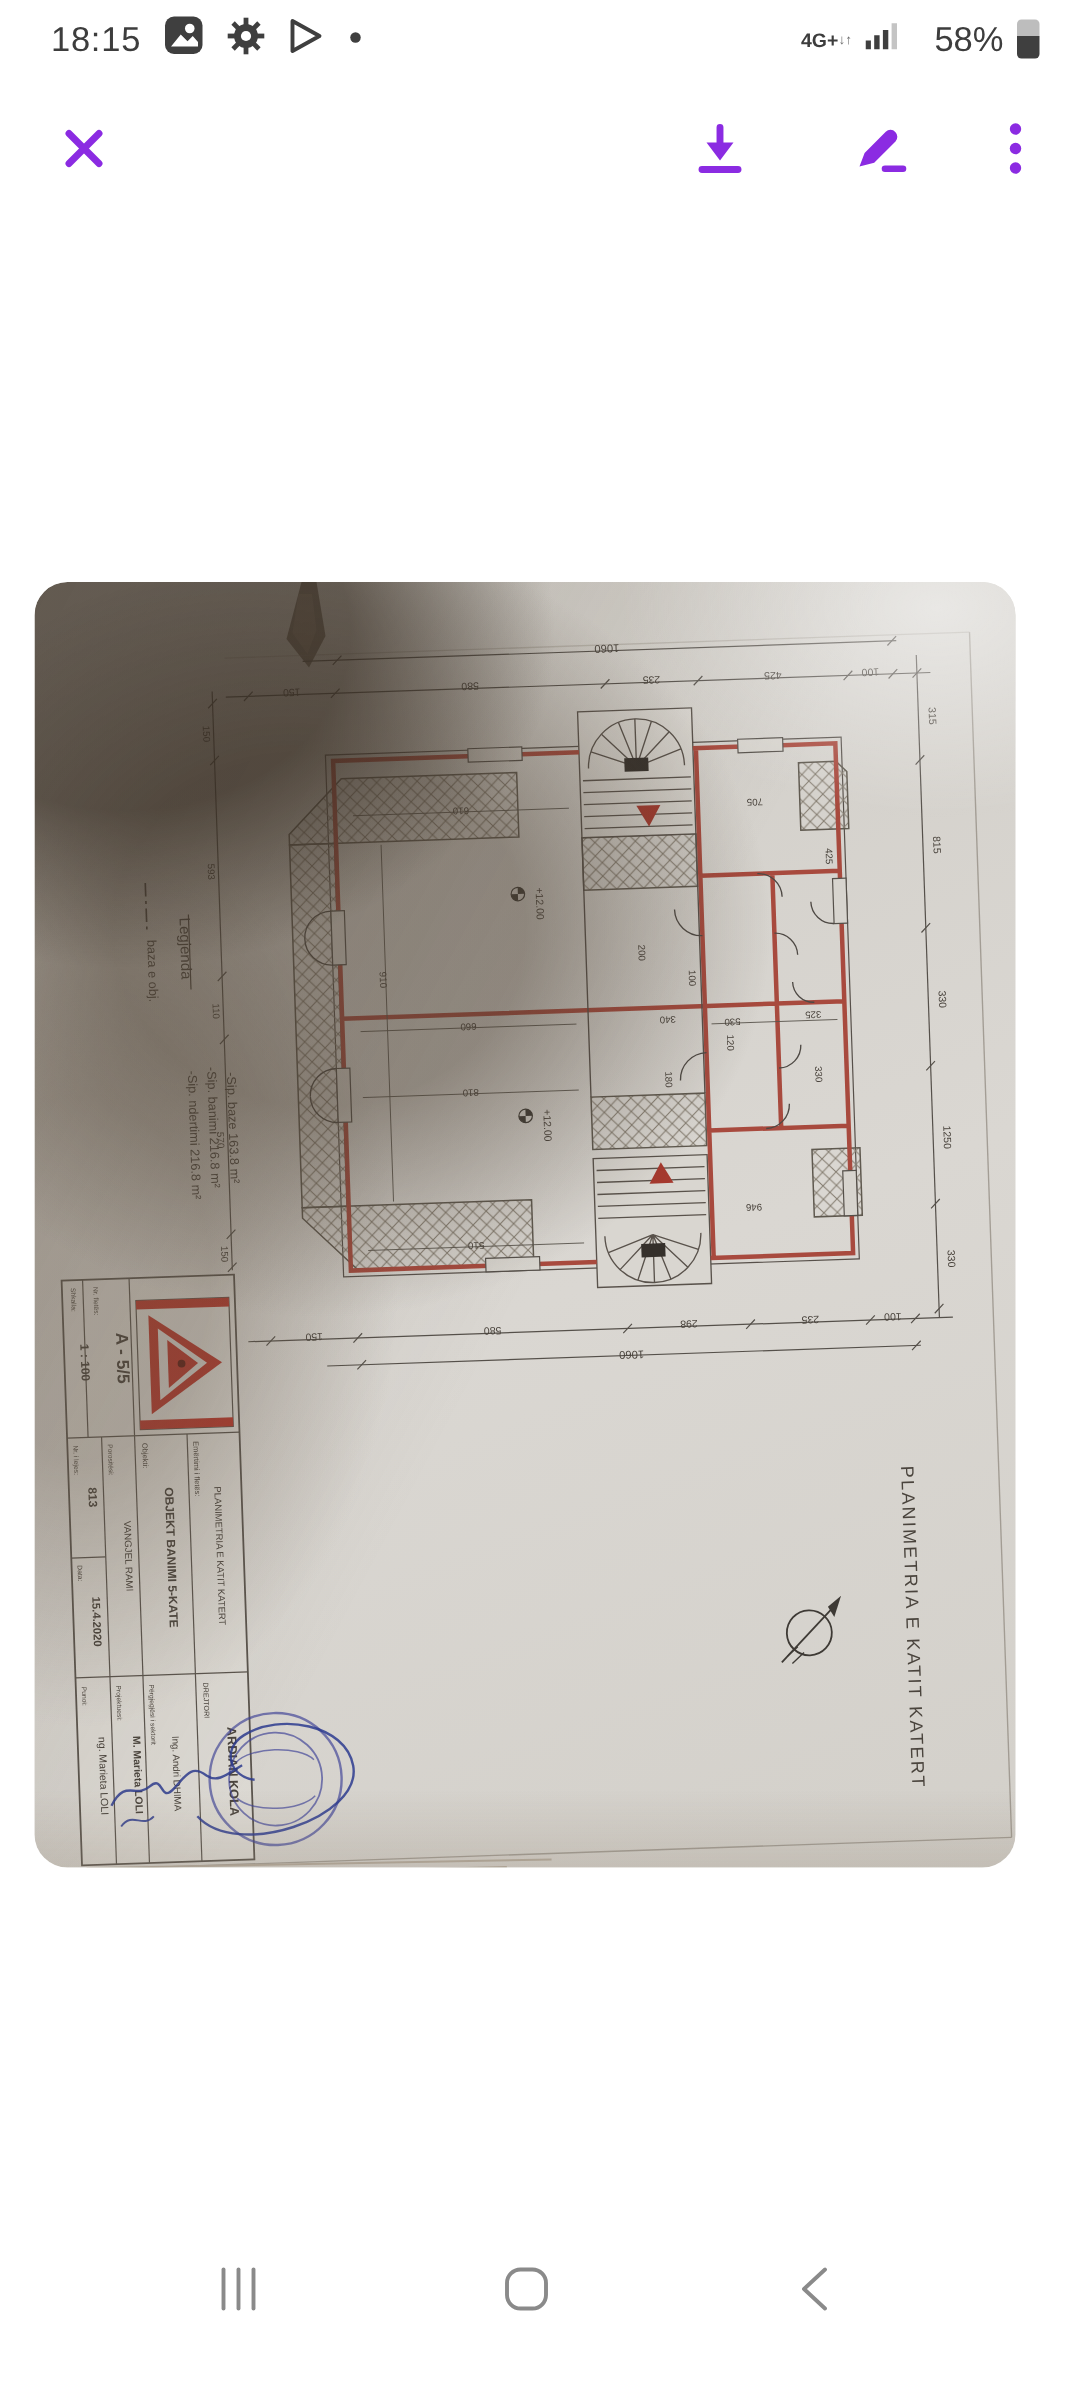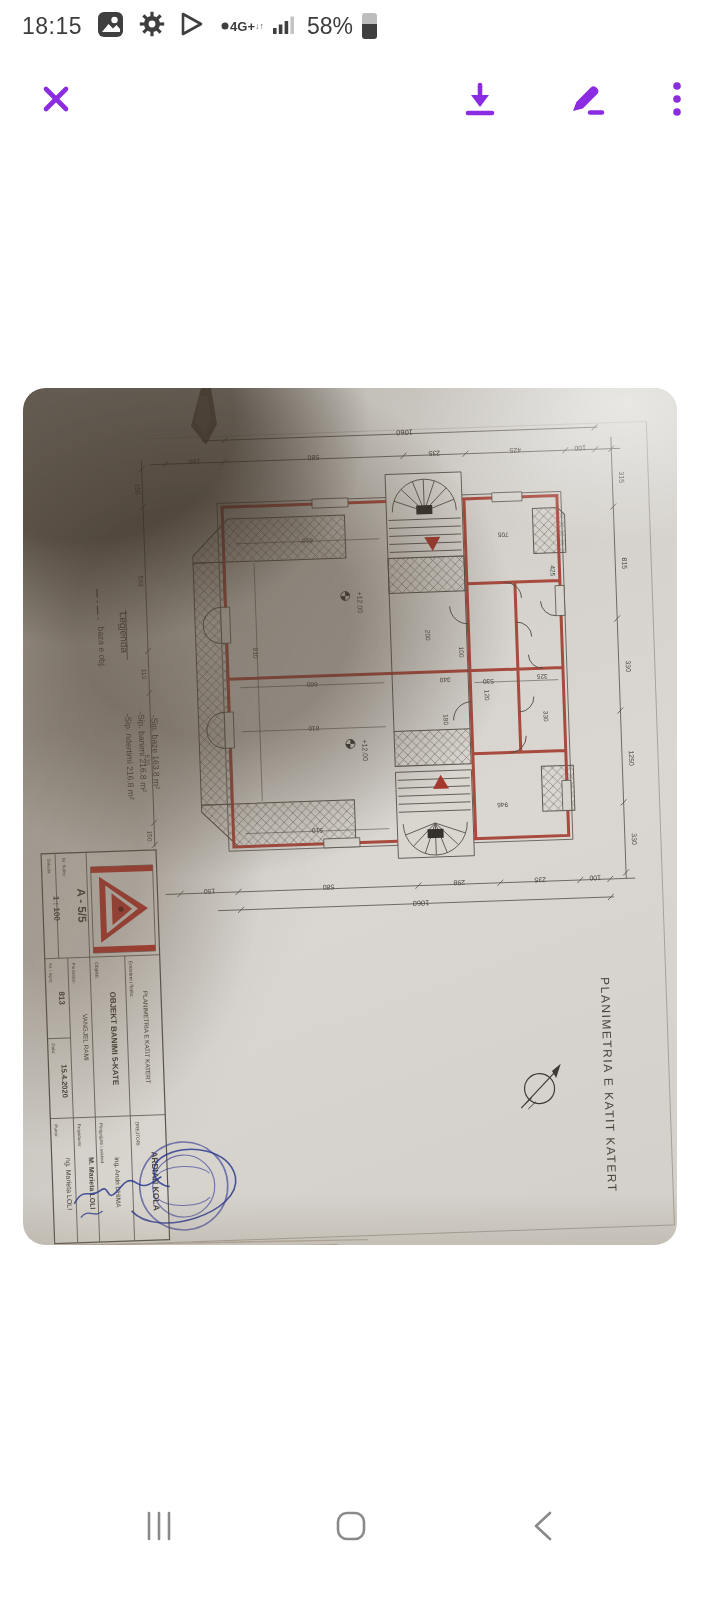--- a/index.html
+++ b/index.html
@@ -1,27 +1,27 @@
 <!DOCTYPE html>
 <html><head>
 <meta charset="utf-8">
 <style>
   html,body{margin:0;padding:0;background:#fff;}
   .screen{position:relative;width:717px;height:1600px;background:#fff;overflow:hidden;
           font-family:"Liberation Sans",sans-serif;}
   
   .status-bar{position:absolute;top:0;left:0;right:0;height:48px;display:flex;
-              align-items:center;padding:4px 24px 0 22px;box-sizing:border-box;}
+              justify-content:space-between;align-items:center;padding:4px 24px 0 34px;box-sizing:border-box;}
   .sb-left{display:flex;align-items:center;gap:15px;}
   .time{font-size:23px;color:#3d3d3d;letter-spacing:.5px;}
   .sb-right{display:flex;align-items:center;gap:9px;}
   .net{display:flex;flex-direction:row;align-items:center;line-height:1;}
   .net-label{font-size:13px;font-weight:bold;color:#3d3d3d;}
   .net-arrows{font-size:9px;color:#6a6a6a;margin-top:0;}
-  .pct{font-size:23px;color:#3d3d3d;margin-left:2px;}
+  .pct{font-size:23px;color:#3d3d3d;margin-left:14px;}
   .battery{width:15px;height:26px;border-radius:3px;background:linear-gradient(180deg,#bdbdbd 42%,#3f3f3f 42%);}
   
   .toolbar{position:absolute;top:64px;left:0;right:0;height:70px;display:flex;
            align-items:center;justify-content:space-between;padding:0 30px 0 34px;box-sizing:border-box;}
   .tb-right{display:flex;align-items:center;gap:56px;}
   .icon-btn{background:none;border:none;padding:4px;cursor:pointer;line-height:0;}
   
   .photo{position:absolute;left:23px;top:388px;width:654px;height:857px;border-radius:22px;overflow:hidden;
          background:linear-gradient(160deg,#cfccc6,#dad7d2 55%,#d3d0ca);}
   .photo svg.sheet{position:absolute;inset:0;}

